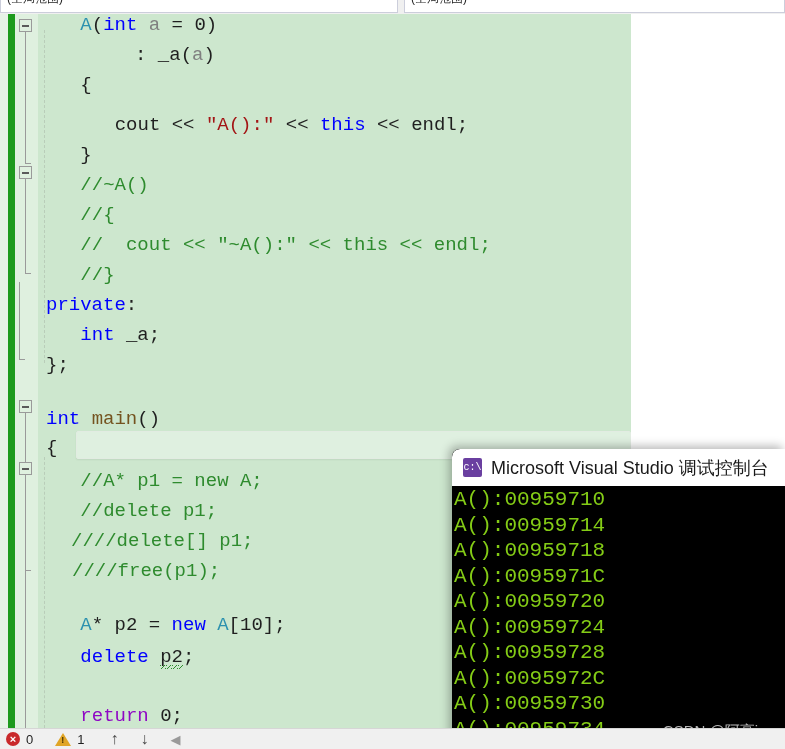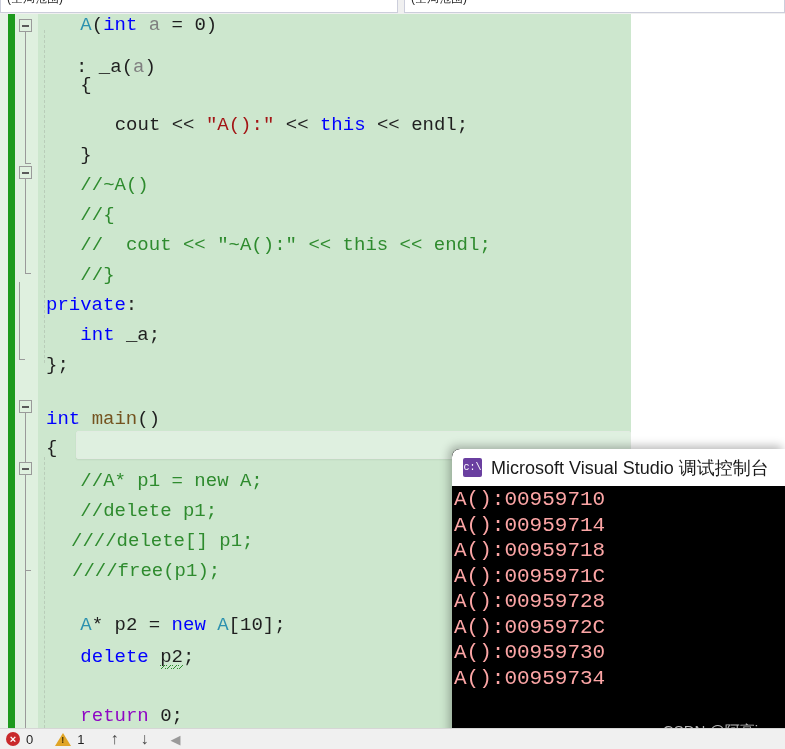--- a/index.html
+++ b/index.html
@@ -166,21 +166,21 @@
     position: relative;
     background: #000000;
     padding-left: 2px;
     padding-top: 1px;
     height: 263px;
   }
   .cline {
     font-family: "Liberation Mono", monospace;
     font-size: 21px;
     line-height: 25.5px;
-    color: #fca5a5;
+    color: #84cc16;
     white-space: pre;
   }
   #watermark {
     position: absolute;
     right: 8px; bottom: 9px;
     font-family: "Liberation Sans", sans-serif;
     font-size: 15px;
     color: #b7b7b7;
     white-space: nowrap;
   }
@@ -260,21 +260,21 @@
   </div>
 
   <div id="code-area">
 
     <div class="guide" style="left:6px;  top:16px;  height:333px;"></div>
     <div class="guide" style="left:6px;  top:443px; height:271px;"></div>
 
     <div id="current-line" style="top:417px;"></div>
 
   <div class="line" style="top: -4px; padding-left: 42.35px;"><span class="cls">A</span><span class="pln">(</span><span class="kw">int</span><span class="pln"> </span><span class="prm">a</span><span class="pln"> = </span><span class="num">0</span><span class="pln">)</span></div>
-      <div class="line" style="top: 38px; padding-left: 38px;"><span class="pln">: </span><span class="pln">_a</span><span class="pln">(</span><span class="prm">a</span><span class="pln">)</span></div>
+      <div class="line" style="top: 26px; padding-left: 97px;"><span class="pln">: </span><span class="pln">_a</span><span class="pln">(</span><span class="prm">a</span><span class="pln">)</span></div>
       <div class="line" style="top: 56px; padding-left: 42.35px;"><span class="pln">{</span></div>
       <div class="line" style="top: 96px; padding-left: 76.7px;"><span class="pln">cout</span><span class="pln"> &lt;&lt; </span><span class="str">"A():"</span><span class="pln"> &lt;&lt; </span><span class="kw">this</span><span class="pln"> &lt;&lt; </span><span class="pln">endl</span><span class="pln">;</span></div>
       <div class="line" style="top: 126px; padding-left: 42.35px;"><span class="pln">}</span></div>
       <div class="line" style="top: 156px; padding-left: 42.35px;"><span class="cmt">//~A()</span></div>
       <div class="line" style="top: 186px; padding-left: 42.35px;"><span class="cmt">//{</span></div>
       <div class="line" style="top: 216px; padding-left: 42.35px;"><span class="cmt">//  cout &lt;&lt; "~A():" &lt;&lt; this &lt;&lt; endl;</span></div>
       <div class="line" style="top: 246px; padding-left: 42.35px;"><span class="cmt">//}</span></div>
       <div class="line" style="top: 276px; padding-left: 8px;"><span class="kw">private</span><span class="pln">:</span></div>
       <div class="line" style="top: 306px; padding-left: 42.35px;"><span class="kw">int</span><span class="pln"> _a;</span></div>
       <div class="line" style="top: 336px; padding-left: 8px;"><span class="pln">};</span></div>
@@ -297,20 +297,22 @@
   <div id="console-title">
     <div id="console-icon">c:\</div>
     <div id="console-title-text">Microsoft Visual Studio 调试控制台</div>
   </div>
   <div id="console-body">
 
     <div class="cline">A():00959710</div>
       <div class="cline">A():00959714</div>
       <div class="cline">A():00959718</div>
       <div class="cline">A():0095971C</div>
+      <div class="cline">A():00959720</div>
+      <div class="cline">A():00959724</div>
       <div class="cline">A():00959728</div>
       <div class="cline">A():0095972C</div>
       <div class="cline">A():00959730</div>
       <div class="cline">A():00959734</div>
       <div id="watermark">CSDN @阿亮joy.</div>
   </div>
 </div>
 
 <div id="statusbar">
   <div class="sb-item">

